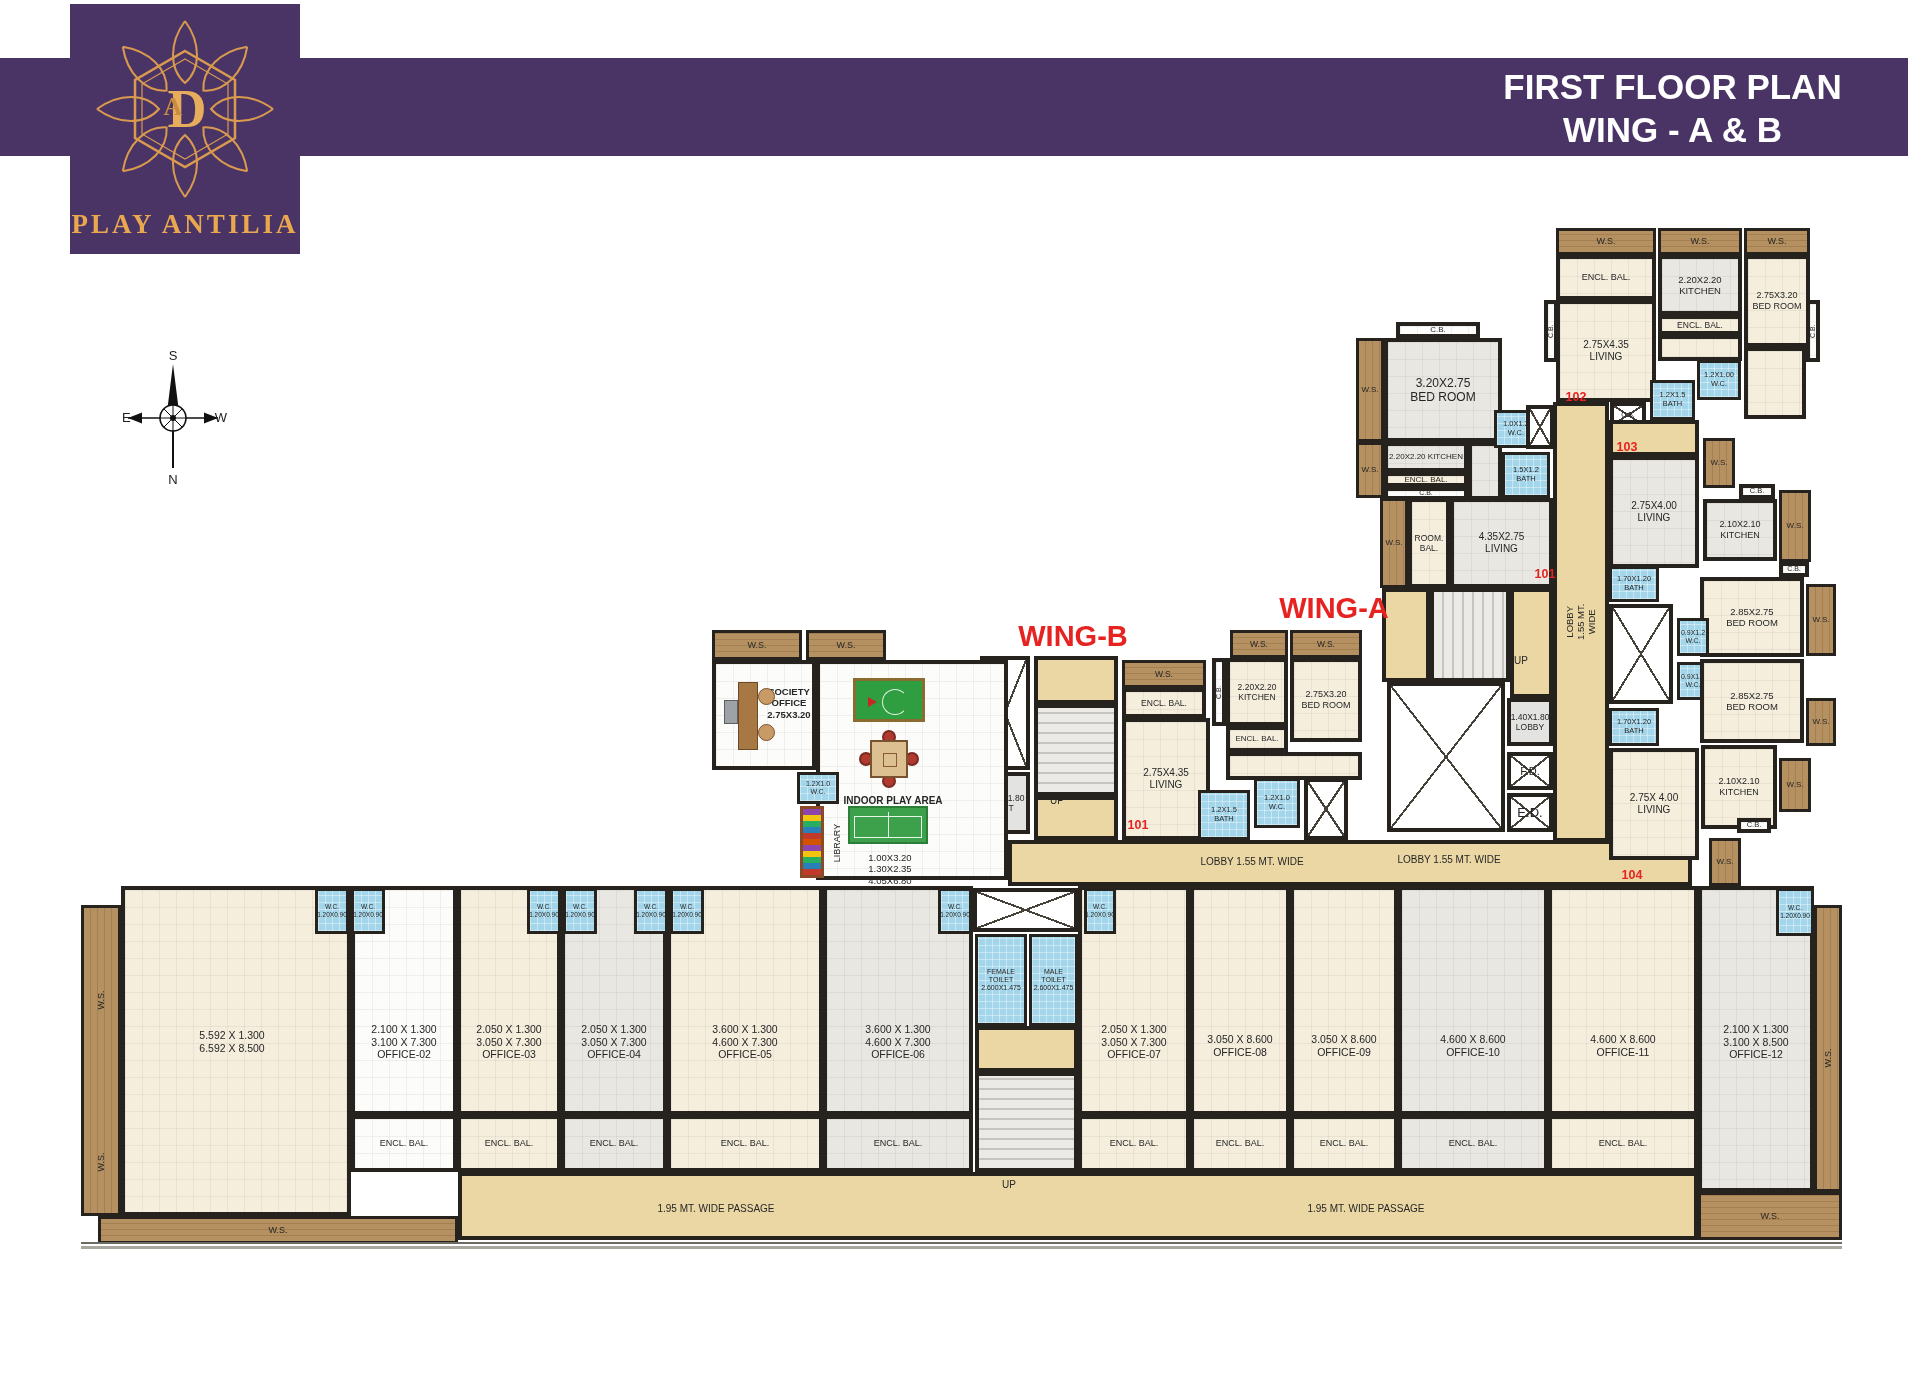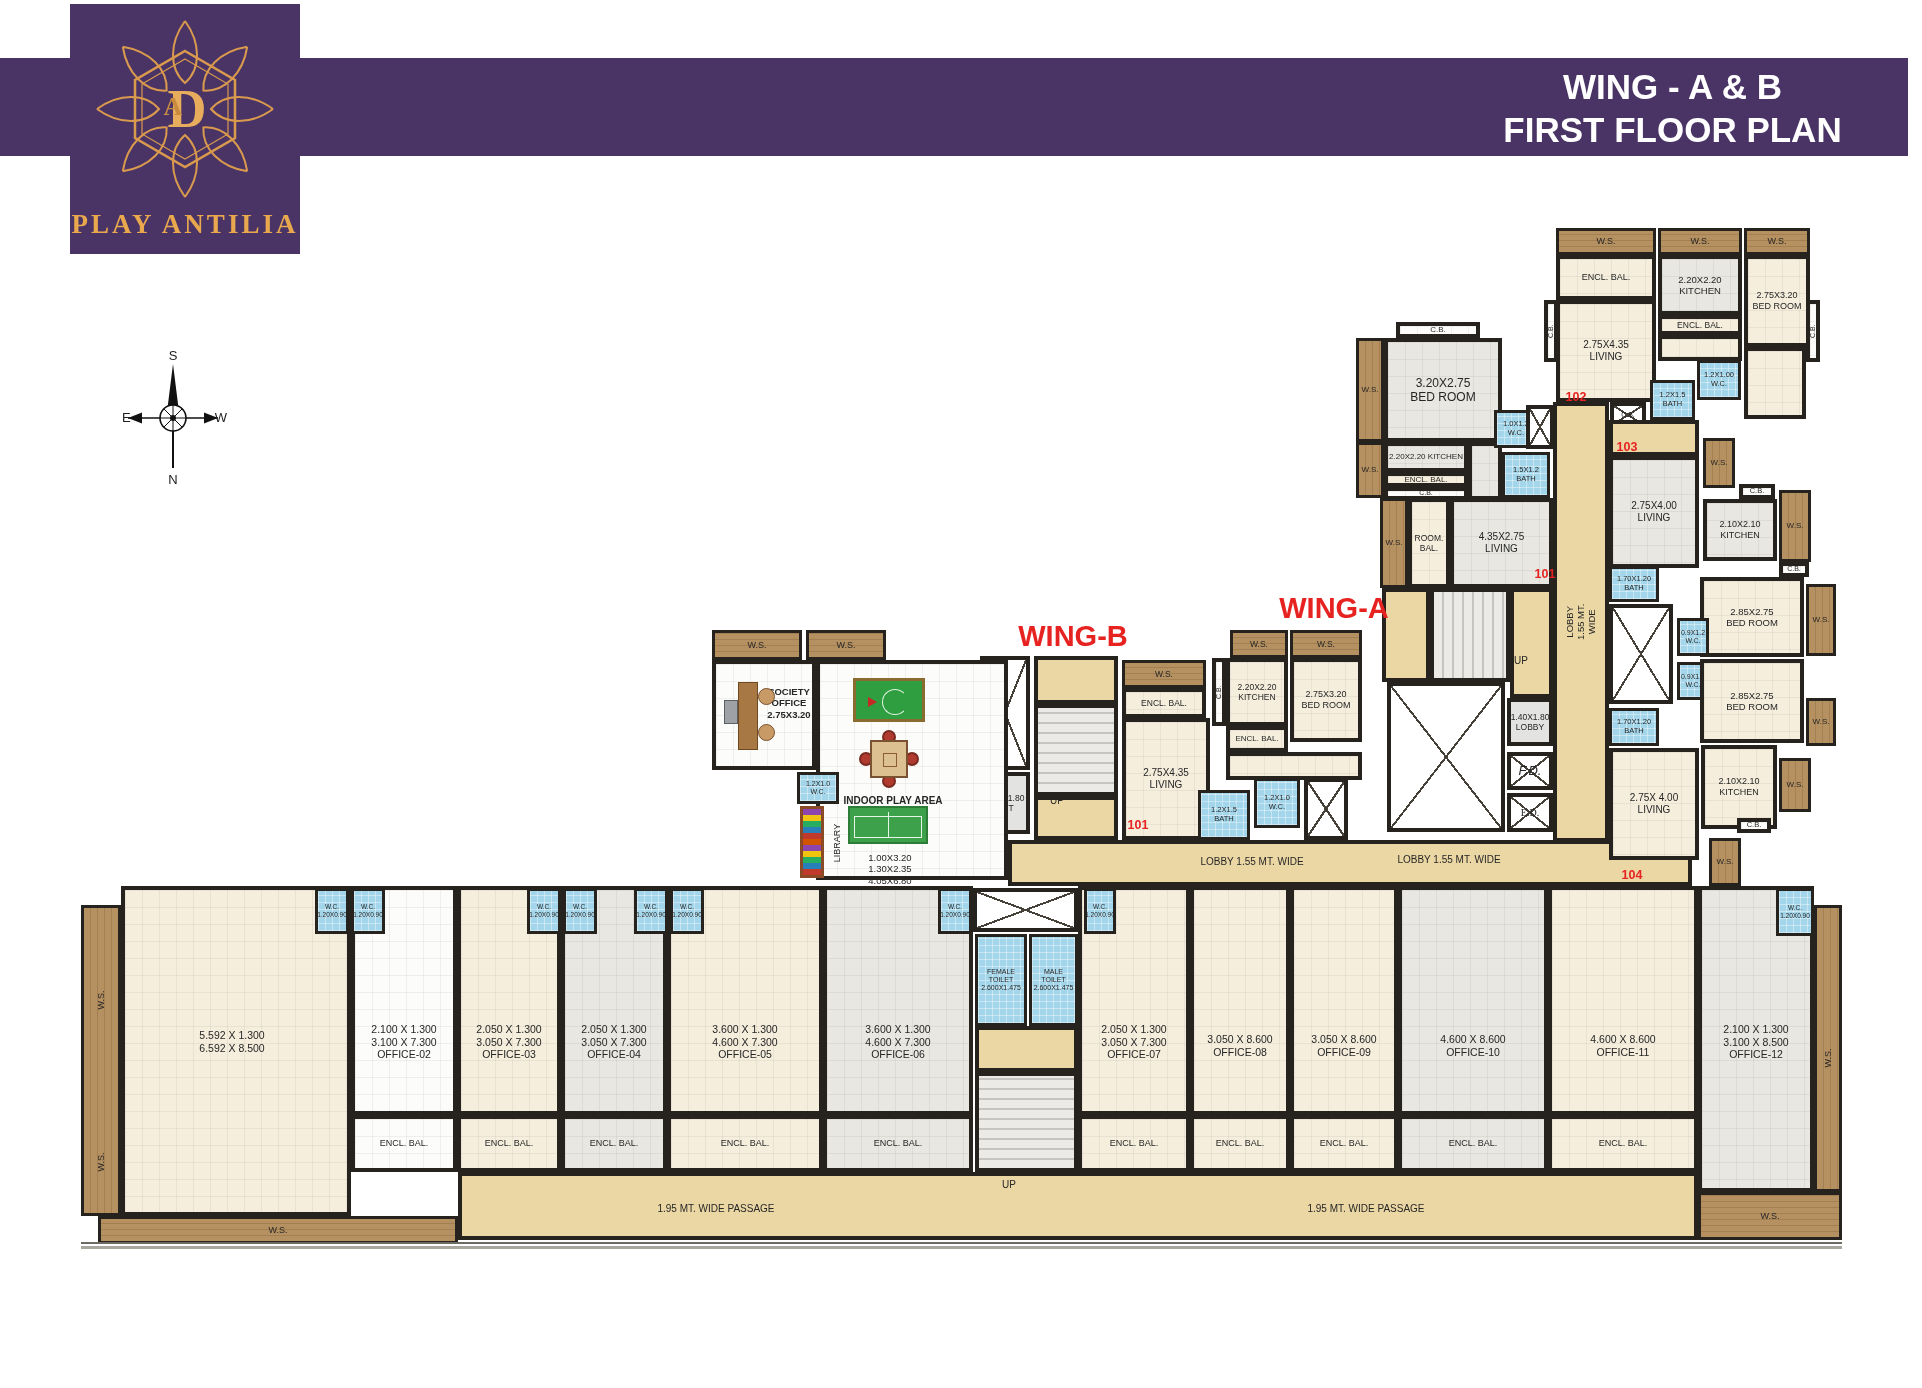--- a/index.html
+++ b/index.html
@@ -79,22 +79,22 @@
         </g>
         <polygon points="0,-58 50,-29 50,29 0,58 -50,29 -50,-29" stroke-width="2.5"></polygon>
         <polygon points="0,-50 43,-25 43,25 0,50 -43,25 -43,-25" stroke-width="1.2"></polygon>
         <text x="2" y="18" stroke="none" fill="#e7ad5c" font-family="Liberation Serif, DejaVu Serif, serif" font-size="54" font-weight="bold" text-anchor="middle">D</text>
         <text x="-12" y="6" stroke="none" fill="#c98c3f" font-family="Liberation Serif, DejaVu Serif, serif" font-size="26" font-weight="bold" text-anchor="middle">A</text>
       </g>
     </svg>
     <div class="brand">PLAY ANTILIA</div>
   </div>
   <div class="title">
+    <div>FIRST FLOOR PLAN</div>
     <div>WING - A &amp; B</div>
-    <div>FIRST FLOOR PLAN</div>
   </div>
 
   <div class="compass">
     <svg width="110" height="145" viewBox="0 0 110 145">
       <text x="55" y="14" text-anchor="middle" font-size="13" fill="#222">S</text>
       <polygon points="55,18 60.5,62 55,80 49.5,62" fill="#111"></polygon>
       <line x1="55" y1="80" x2="55" y2="122" stroke="#111" stroke-width="2"></line>
       <line x1="10" y1="72" x2="100" y2="72" stroke="#111" stroke-width="1.6"></line>
       <polygon points="10,72 24,66.5 24,77.5" fill="#111"></polygon>
       <polygon points="100,72 86,66.5 86,77.5" fill="#111"></polygon>
@@ -204,24 +204,24 @@
       </div>
       <div class="room f-tan" style="left: 1382px; top: 588px; width: 48px; height: 94px;"></div>
       <div class="room f-stairs-h" style="left: 1430px; top: 588px; width: 80px; height: 94px;"></div>
       <div class="room f-tan" style="left: 1510px; top: 588px; width: 43px; height: 110px;"></div>
       <div class="room f-xbox" style="left: 1387px; top: 682px; width: 118px; height: 150px;"></div>
       <div class="room f-lgray" style="left: 1507px; top: 698px; width: 46px; height: 48px;">
         <span class="rl" style="font-size: 8.5px;">1.40X1.80
 LOBBY</span>
       </div>
       <div class="room f-xbox" style="left: 1507px; top: 752px; width: 46px; height: 38px;">
-        <span class="rl" style="font-size: 13px; font-style: italic;">F.D.</span>
+        <span class="rl" style="font-size: 11px;">F.D.</span>
       </div>
       <div class="room f-xbox" style="left: 1507px; top: 793px; width: 46px; height: 39px;">
-        <span class="rl" style="font-size: 10px; font-family: Liberation Serif, serif;">E.D.</span>
+        <span class="rl" style="font-size: 13px;">E.D.</span>
       </div>
       <div class="room f-tan" style="left: 1553px; top: 402px; width: 56px; height: 440px;">
         <span class="rl rot" style="font-size: 9.5px;">LOBBY 1.55 MT. WIDE</span>
       </div>
       <div class="room f-tan" style="left: 1609px; top: 420px; width: 90px; height: 36px;"></div>
       <div class="room f-gray tile" style="left: 1609px; top: 456px; width: 90px; height: 112px;">
         <span class="rl" style="font-size: 10px;">2.75X4.00
 LIVING</span>
       </div>
       <div class="room f-woodv" style="left: 1703px; top: 438px; width: 32px; height: 50px;">

